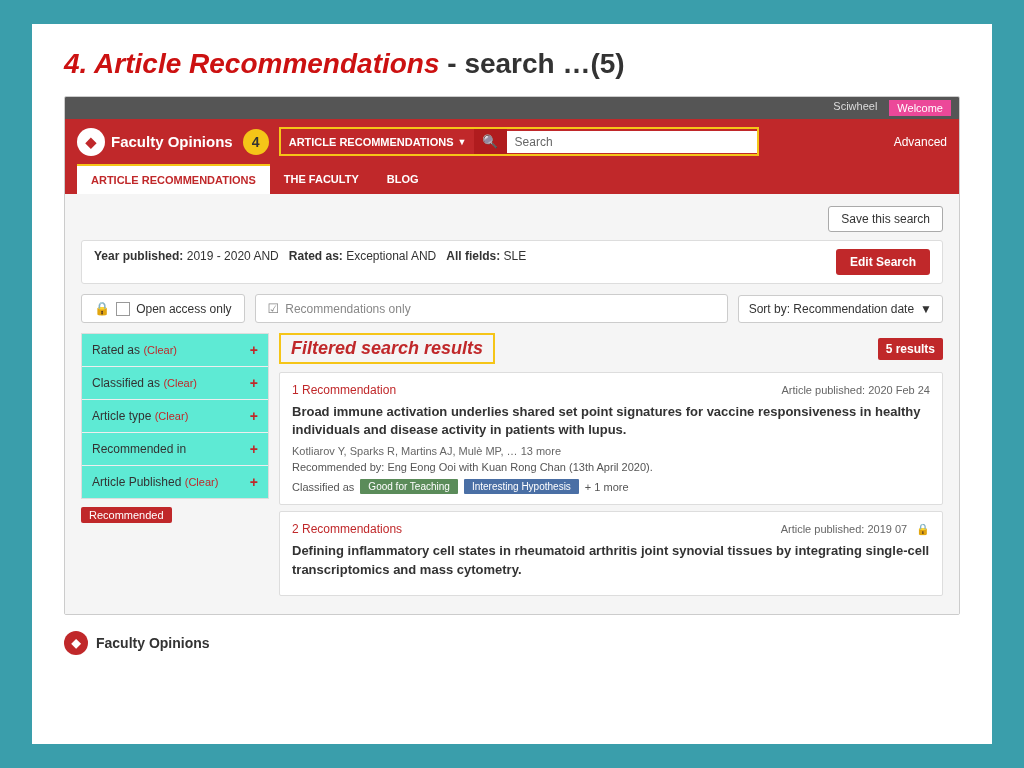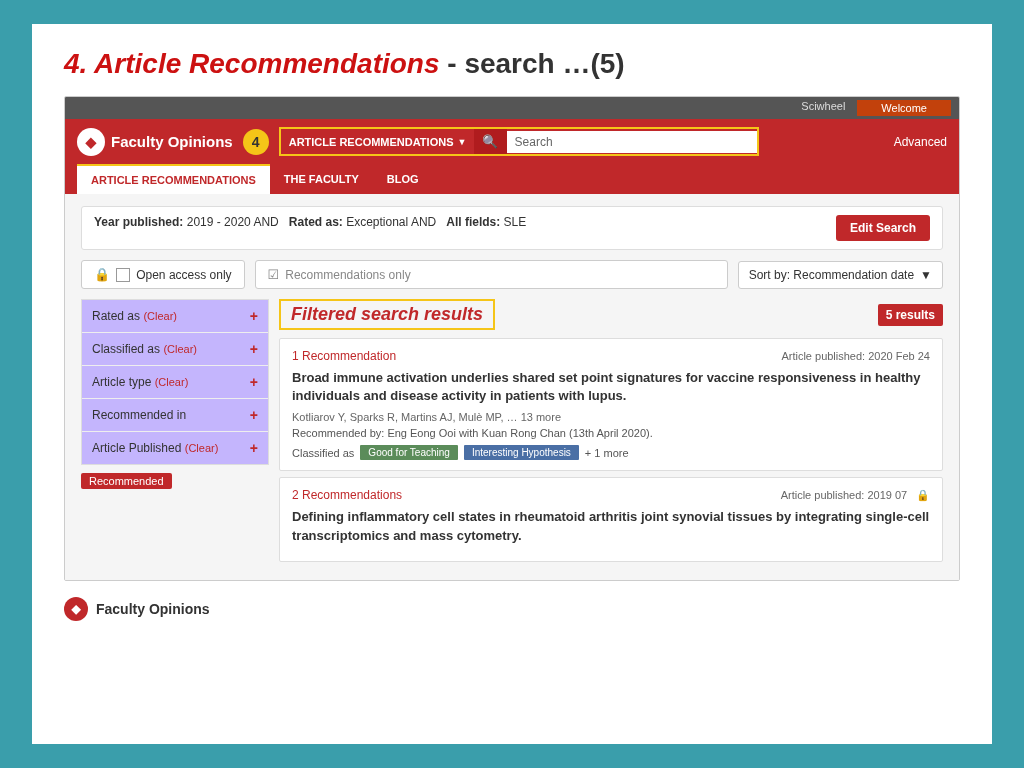--- a/index.html
+++ b/index.html
@@ -46,22 +46,22 @@
       display: flex;
       justify-content: flex-end;
       padding: 3px 8px;
       font-size: 11px;
       color: #ddd;
     }
     .top-bar .tb-item {
       margin-left: 12px;
     }
     .top-bar .tb-item.active {
-      background: #c2410c;
-      padding: 2px 24px;
+      background: #ec4899;
+      padding: 2px 8px;
       color: white;
     }
 
     
     .header {
       background: #c0282a;
       display: flex;
       align-items: center;
       padding: 8px 12px;
       gap: 10px;
@@ -283,21 +283,21 @@
       display: flex;
       gap: 10px;
     }
 
     
     .sidebar {
       width: 188px;
       flex-shrink: 0;
     }
     .sidebar-section {
-      background: #c4b5fd;
+      background: #5eead4;
       border: 1px solid #ddd;
       margin-bottom: 0;
     }
     .sidebar-item {
       display: flex;
       align-items: center;
       justify-content: space-between;
       padding: 8px 10px;
       font-size: 12px;
       color: #333;
@@ -464,20 +464,23 @@
           <span>THE FACULTY</span>
         </div>
         <div class="sec-nav-item">
           <span>BLOG</span>
         </div>
       </div>
     </div>
 
     <div class="main-content">
 
+      <div class="save-row">
+        <button class="save-btn">Save this search</button>
+      </div>
 
       <div class="filter-bar">
         <div class="filter-criteria">
           <span class="label">Year published:</span>
           <span>2019 - 2020</span>
           <span>AND</span>
           &nbsp;
           <span class="label">Rated as:</span>
           <span>Exceptional</span>
           <span>AND</span>

